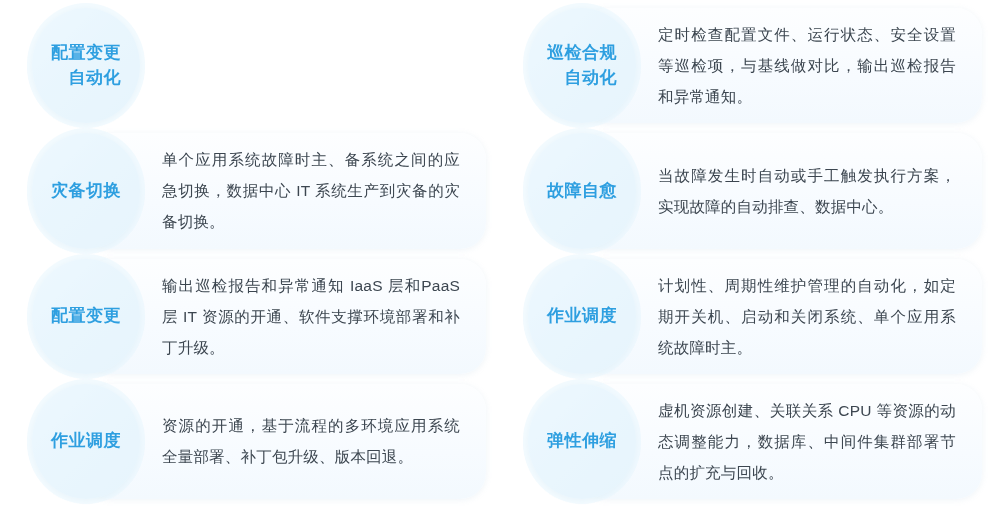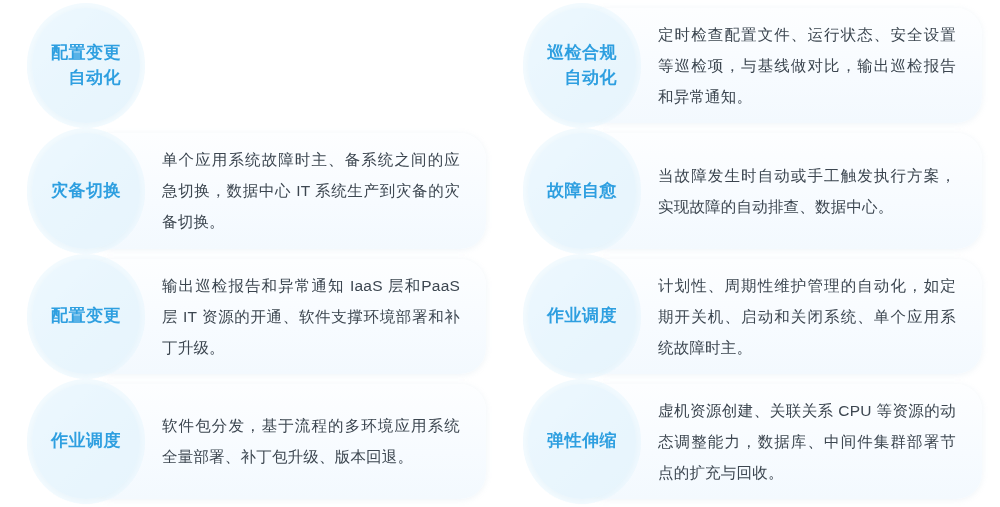--- a/index.html
+++ b/index.html
@@ -149,21 +149,21 @@
       <div class="body">
         <div class="desc">计划性、周期性维护管理的自动化，如定期开关机、启动和关闭系统、单个应用系统故障时主。</div>
       </div>
     </div>
 
     <div class="card">
       <div class="pill">
         <div class="pill-label">作业调度</div>
       </div>
       <div class="body">
-        <div class="desc">软件包分发，基于流程的多环境应用系统全量部署、补丁包升级、版本回退。</div>
+        <div class="desc">资源的开通，基于流程的多环境应用系统全量部署、补丁包升级、版本回退。</div>
       </div>
     </div>
 
     <div class="card">
       <div class="pill">
         <div class="pill-label">弹性伸缩</div>
       </div>
       <div class="body">
         <div class="desc">虚机资源创建、关联关系 CPU 等资源的动态调整能力，数据库、中间件集群部署节点的扩充与回收。</div>
       </div>

